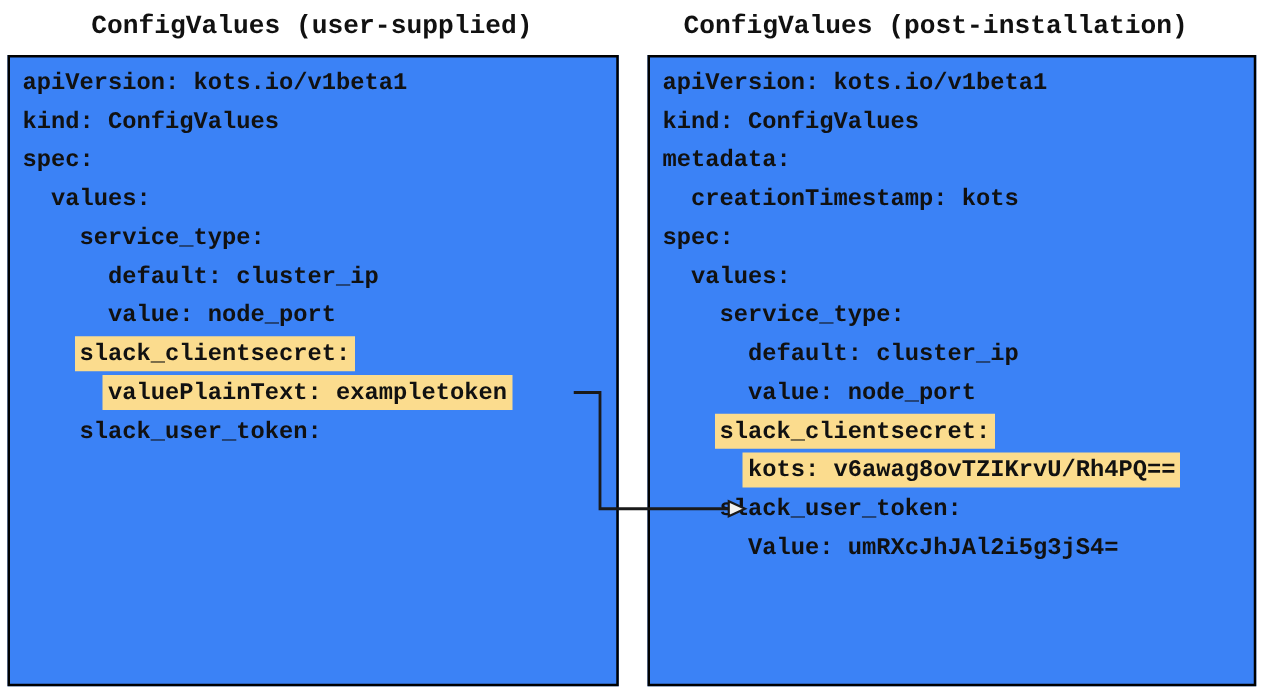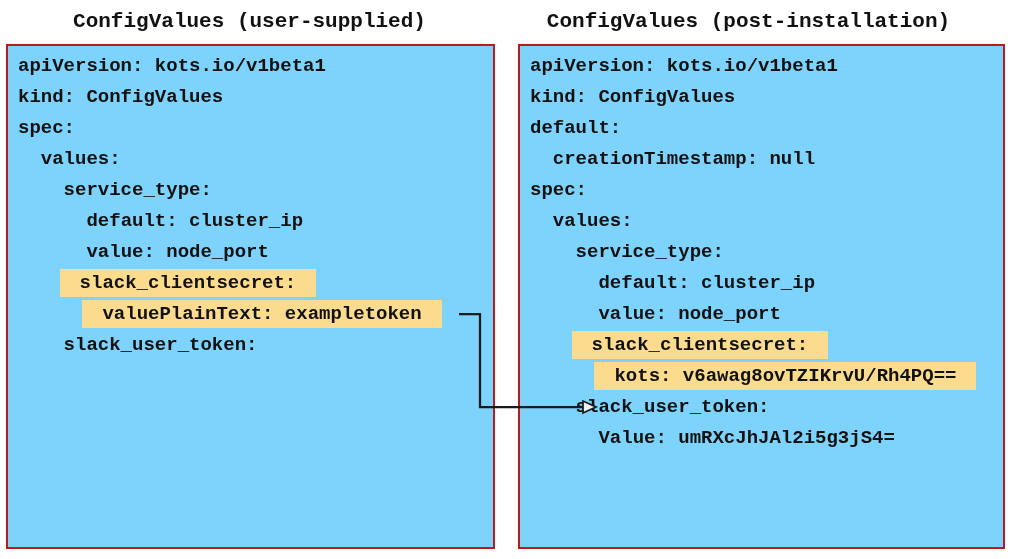--- a/index.html
+++ b/index.html
@@ -28,40 +28,40 @@
     color: #111111;
     text-align: center;
     white-space: pre;
   }
   .panel-title.left  { left: 6px;   width: 487px; }
   .panel-title.right { left: 506px; width: 485px; }
   .panel {
     position: absolute;
     top: 44px;
     height: 496px;
-    background: #7dd3fc;
-    border: 2px solid #b91c1c;
+    background: #3b82f6;
+    border: 2px solid #000000;
     box-sizing: content-box;
     padding: 5px 0 0 10px;
     overflow: hidden;
   }
   .panel.left  { left: 6px;   width: 475px; }
   .panel.right { left: 518px; width: 473px; }
   .line {
     height: 31px;
     line-height: 31px;
     white-space: pre;
     font-family: "Liberation Mono", monospace;
     font-weight: bold;
     font-size: 19px;
     color: #111111;
   }
   .line .hl {
     background: #fbdc8e;
-    padding: 3px 20px;
+    padding: 3px 4px;
     margin-left: -4px;
   }
   .arrow-overlay {
     position: absolute;
     left: 0;
     top: 0;
     width: 1019px;
     height: 559px;
     pointer-events: none;
   }
@@ -87,22 +87,22 @@
         <div class="line"><span>    </span><span class="hl">slack_clientsecret:</span></div>
         <div class="line"><span>      </span><span class="hl">valuePlainText: exampletoken</span></div>
         <div class="line"><span>    </span><span class="">slack_user_token:</span></div>
       </div>
   </div>
 
   <div class="panel right">
     <div id="right-code">
         <div class="line"><span></span><span class="">apiVersion: kots.io/v1beta1</span></div>
         <div class="line"><span></span><span class="">kind: ConfigValues</span></div>
-        <div class="line"><span></span><span class="">default:</span></div>
-        <div class="line"><span>  </span><span class="">creationTimestamp: null</span></div>
+        <div class="line"><span></span><span class="">metadata:</span></div>
+        <div class="line"><span>  </span><span class="">creationTimestamp: kots</span></div>
         <div class="line"><span></span><span class="">spec:</span></div>
         <div class="line"><span>  </span><span class="">values:</span></div>
         <div class="line"><span>    </span><span class="">service_type:</span></div>
         <div class="line"><span>      </span><span class="">default: cluster_ip</span></div>
         <div class="line"><span>      </span><span class="">value: node_port</span></div>
         <div class="line"><span>    </span><span class="hl">slack_clientsecret:</span></div>
         <div class="line"><span>      </span><span class="hl">kots: v6awag8ovTZIKrvU/Rh4PQ==</span></div>
         <div class="line"><span>    </span><span class="">slack_user_token:</span></div>
         <div class="line"><span>      </span><span class="">Value: umRXcJhJAl2i5g3jS4=</span></div>
       </div>

